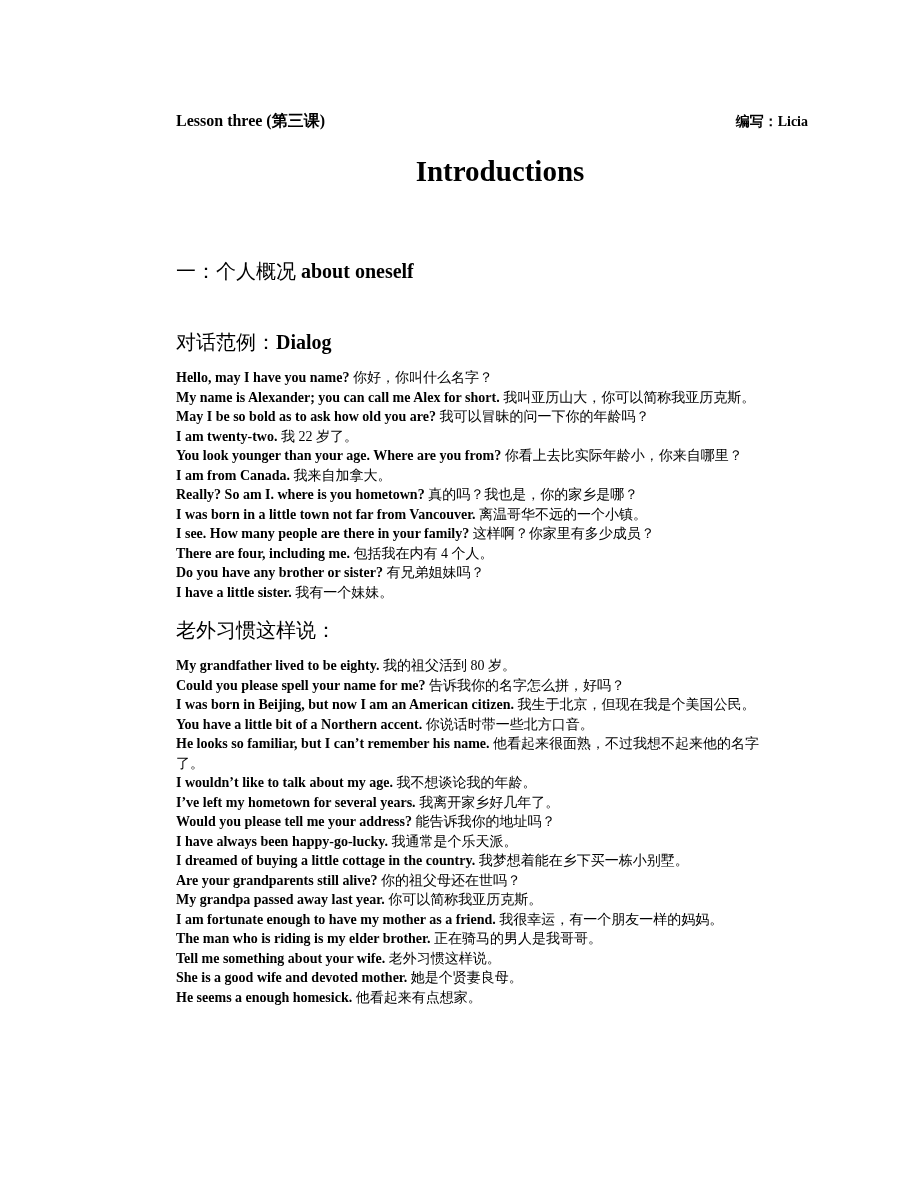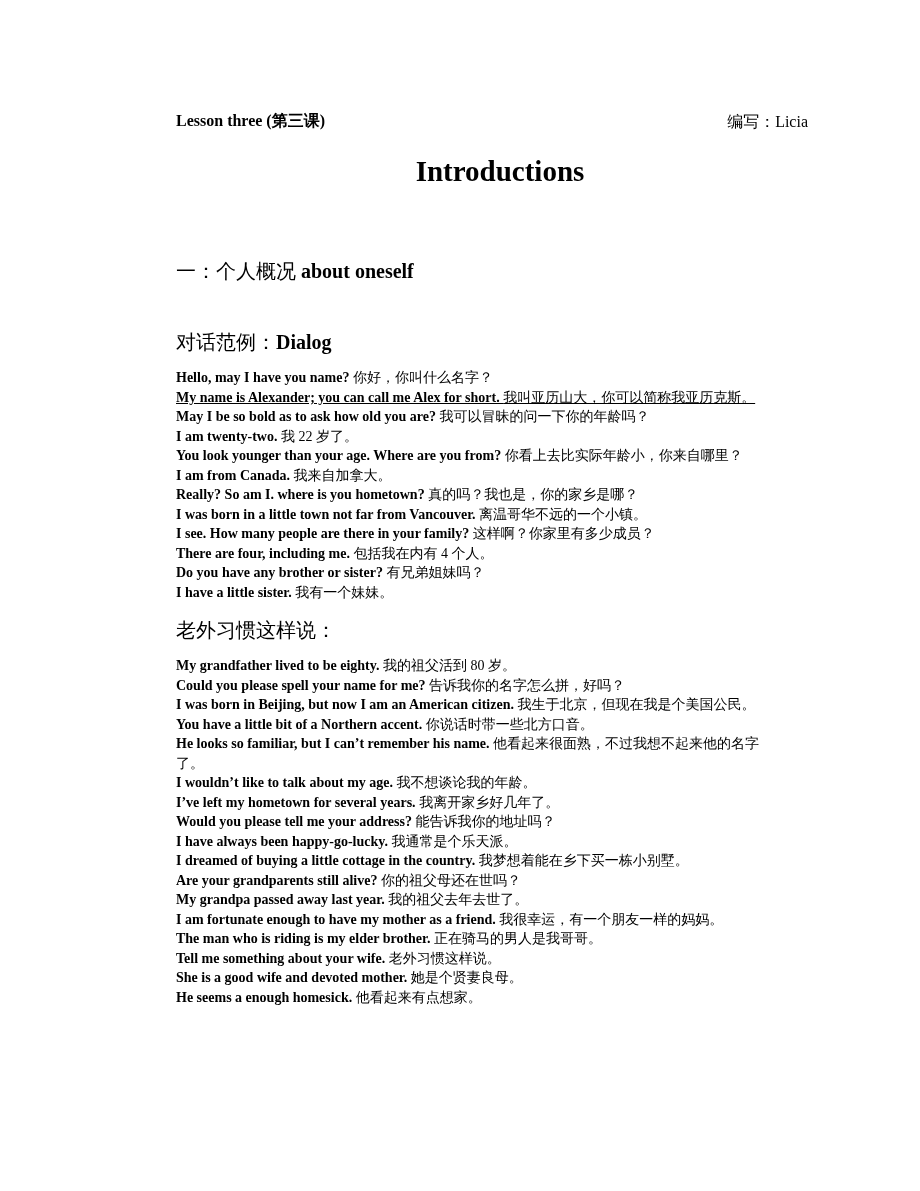--- a/index.html
+++ b/index.html
@@ -35,23 +35,24 @@
       top: 0;
       font-weight: bold;
       font-size: 16px;
       line-height: 20px;
       white-space: nowrap;
     }
     .author {
       position: absolute;
       right: 0;
       top: 1px;
-      font-size: 16px;
+      font-size: 14px;
       line-height: 20px;
       white-space: nowrap;
+      font-weight: bold;
     }
     .main-title {
       position: absolute;
       left: 0;
       width: 920px;
       text-align: center;
       font-weight: bold;
       font-size: 29px;
       line-height: 34px;
     }
@@ -90,21 +91,21 @@
   <div class="section-heading" style="top:262px;">
     <span>一：个人概况 </span><span class="en">about oneself</span>
   </div>
 
   <div class="section-heading" style="top:333px;text-align:center;">
     <span>对话范例：</span><span class="en">Dialog</span>
   </div>
 
   <div>
     <div class="line" style="top:369px;"><span class="en">Hello, may I have you name? </span><span class="zh">你好，你叫什么名字？</span></div>
-    <div class="line" style="top:389px;text-decoration:underline;"><span class="en">My name is Alexander; you can call me Alex for short. </span><span class="zh">我叫亚历山大，你可以简称我亚历克斯。</span></div>
+    <div class="line" style="top:389px;"><span class="en">My name is Alexander; you can call me Alex for short. </span><span class="zh">我叫亚历山大，你可以简称我亚历克斯。</span></div>
     <div class="line" style="top:408px;"><span class="en">May I be so bold as to ask how old you are? </span><span class="zh">我可以冒昧的问一下你的年龄吗？</span></div>
     <div class="line" style="top:428px;"><span class="en">I am twenty-two. </span><span class="zh">我 22 岁了。</span></div>
     <div class="line" style="top:447px;"><span class="en">You look younger than your age. Where are you from? </span><span class="zh">你看上去比实际年龄小，你来自哪里？</span></div>
     <div class="line" style="top:467px;"><span class="en">I am from Canada. </span><span class="zh">我来自加拿大。</span></div>
     <div class="line" style="top:486px;"><span class="en">Really? So am I. where is you hometown? </span><span class="zh">真的吗？我也是，你的家乡是哪？</span></div>
     <div class="line" style="top:506px;"><span class="en">I was born in a little town not far from Vancouver. </span><span class="zh">离温哥华不远的一个小镇。</span></div>
     <div class="line" style="top:525px;"><span class="en">I see. How many people are there in your family? </span><span class="zh">这样啊？你家里有多少成员？</span></div>
     <div class="line" style="top:545px;"><span class="en">There are four, including me. </span><span class="zh">包括我在内有 4 个人。</span></div>
     <div class="line" style="top:564px;"><span class="en">Do you have any brother or sister? </span><span class="zh">有兄弟姐妹吗？</span></div>
     <div class="line" style="top:584px;"><span class="en">I have a little sister. </span><span class="zh">我有一个妹妹。</span></div>
@@ -118,21 +119,21 @@
     <div class="line" style="top:696px;"><span class="en">I was born in Beijing, but now I am an American citizen. </span><span class="zh">我生于北京，但现在我是个美国公民。</span></div>
     <div class="line" style="top:716px;"><span class="en">You have a little bit of a Northern accent. </span><span class="zh">你说话时带一些北方口音。</span></div>
     <div class="line" style="top:735px;"><span class="en">He looks so familiar, but I can’t remember his name. </span><span class="zh">他看起来很面熟，不过我想不起来他的名字</span></div>
     <div class="line" style="top:755px;"><span class="en"></span><span class="zh">了。</span></div>
     <div class="line" style="top:774px;"><span class="en">I wouldn’t like to talk about my age. </span><span class="zh">我不想谈论我的年龄。</span></div>
     <div class="line" style="top:794px;"><span class="en">I’ve left my hometown for several years. </span><span class="zh">我离开家乡好几年了。</span></div>
     <div class="line" style="top:813px;"><span class="en">Would you please tell me your address? </span><span class="zh">能告诉我你的地址吗？</span></div>
     <div class="line" style="top:833px;text-align:center;"><span class="en">I have always been happy-go-lucky. </span><span class="zh">我通常是个乐天派。</span></div>
     <div class="line" style="top:852px;"><span class="en">I dreamed of buying a little cottage in the country. </span><span class="zh">我梦想着能在乡下买一栋小别墅。</span></div>
     <div class="line" style="top:872px;"><span class="en">Are your grandparents still alive? </span><span class="zh">你的祖父母还在世吗？</span></div>
-    <div class="line" style="top:891px;"><span class="en">My grandpa passed away last year. </span><span class="zh">我的祖父去年去世了。</span></div>
+    <div class="line" style="top:891px;"><span class="en">My grandpa passed away last year. </span><span class="zh">你可以简称我亚历克斯。</span></div>
     <div class="line" style="top:911px;"><span class="en">I am fortunate enough to have my mother as a friend. </span><span class="zh">我很幸运，有一个朋友一样的妈妈。</span></div>
     <div class="line" style="top:930px;"><span class="en">The man who is riding is my elder brother. </span><span class="zh">正在骑马的男人是我哥哥。</span></div>
     <div class="line" style="top:950px;"><span class="en">Tell me something about your wife. </span><span class="zh">老外习惯这样说。</span></div>
     <div class="line" style="top:969px;"><span class="en">She is a good wife and devoted mother. </span><span class="zh">她是个贤妻良母。</span></div>
     <div class="line" style="top:989px;"><span class="en">He seems a enough homesick. </span><span class="zh">他看起来有点想家。</span></div>
   </div>
 
 </div>
 
 </body></html>

